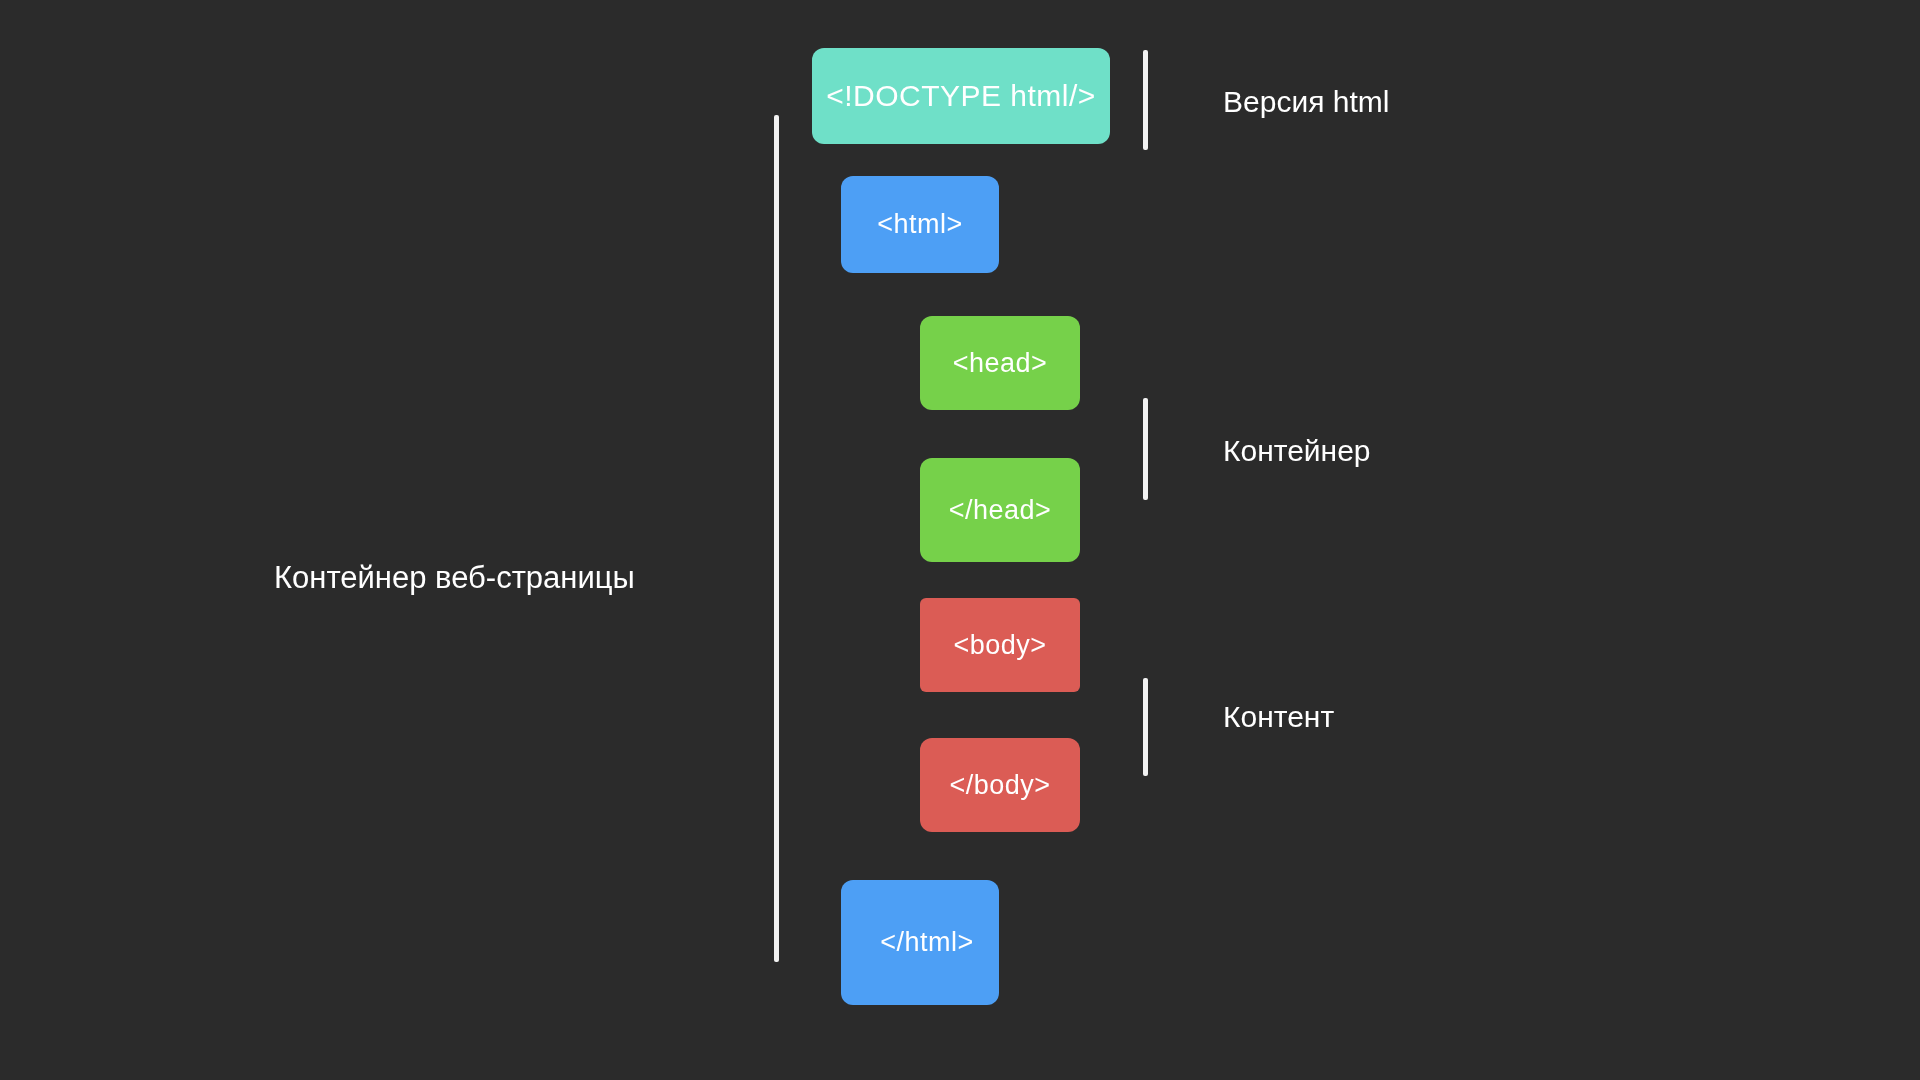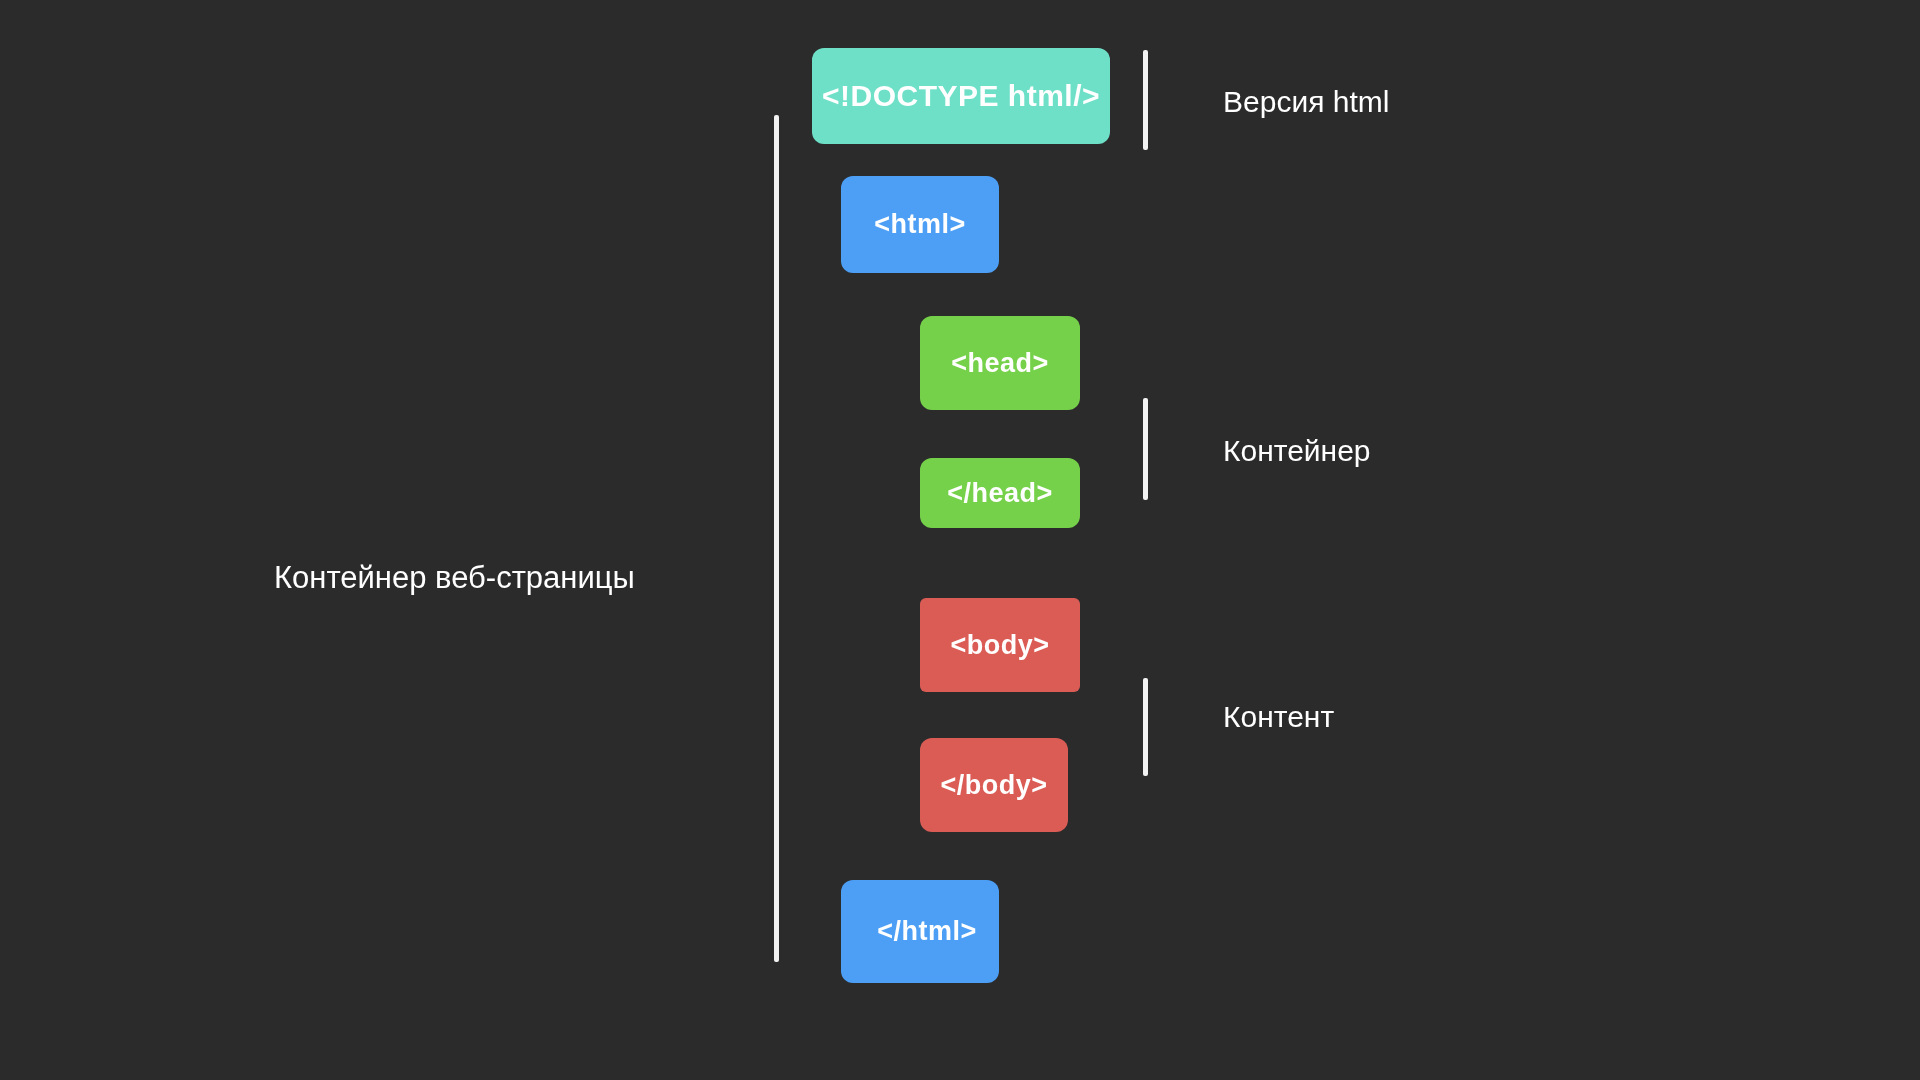--- a/index.html
+++ b/index.html
@@ -22,21 +22,21 @@
 
   
   .code-box {
     position: absolute;
     display: flex;
     align-items: center;
     justify-content: center;
     border-radius: 12px;
     color: #ffffff;
     font-family: "Liberation Sans", sans-serif;
-    font-weight: 700;
+    font-weight: 400;
     letter-spacing: 0.5px;
     box-sizing: border-box;
     user-select: none;
   }
 
   .code-box .box-label {
     display: block;
     line-height: 1;
     white-space: nowrap;
   }
@@ -65,49 +65,49 @@
     width: 160px;
     height: 94px;
     background: #76d14a;
     font-size: 27px;
   }
 
   .box-head-close {
     left: 920px;
     top: 458px;
     width: 160px;
-    height: 70px;
+    height: 104px;
     background: #76d14a;
     font-size: 27px;
   }
 
   .box-body-open {
     left: 920px;
     top: 598px;
     width: 160px;
     height: 94px;
     background: #db5c55;
     font-size: 27px;
     border-radius: 6px;
   }
 
   .box-body-close {
     left: 920px;
     top: 738px;
-    width: 148px;
+    width: 160px;
     height: 94px;
     background: #db5c55;
     font-size: 27px;
   }
 
   .box-html-close {
     left: 841px;
     top: 880px;
     width: 158px;
-    height: 103px;
+    height: 125px;
     background: #4d9ff5;
     font-size: 27px;
     padding-left: 14px;
   }
 
   
   .bar {
     position: absolute;
     background: #f2f2f2;
     border-radius: 2px;

